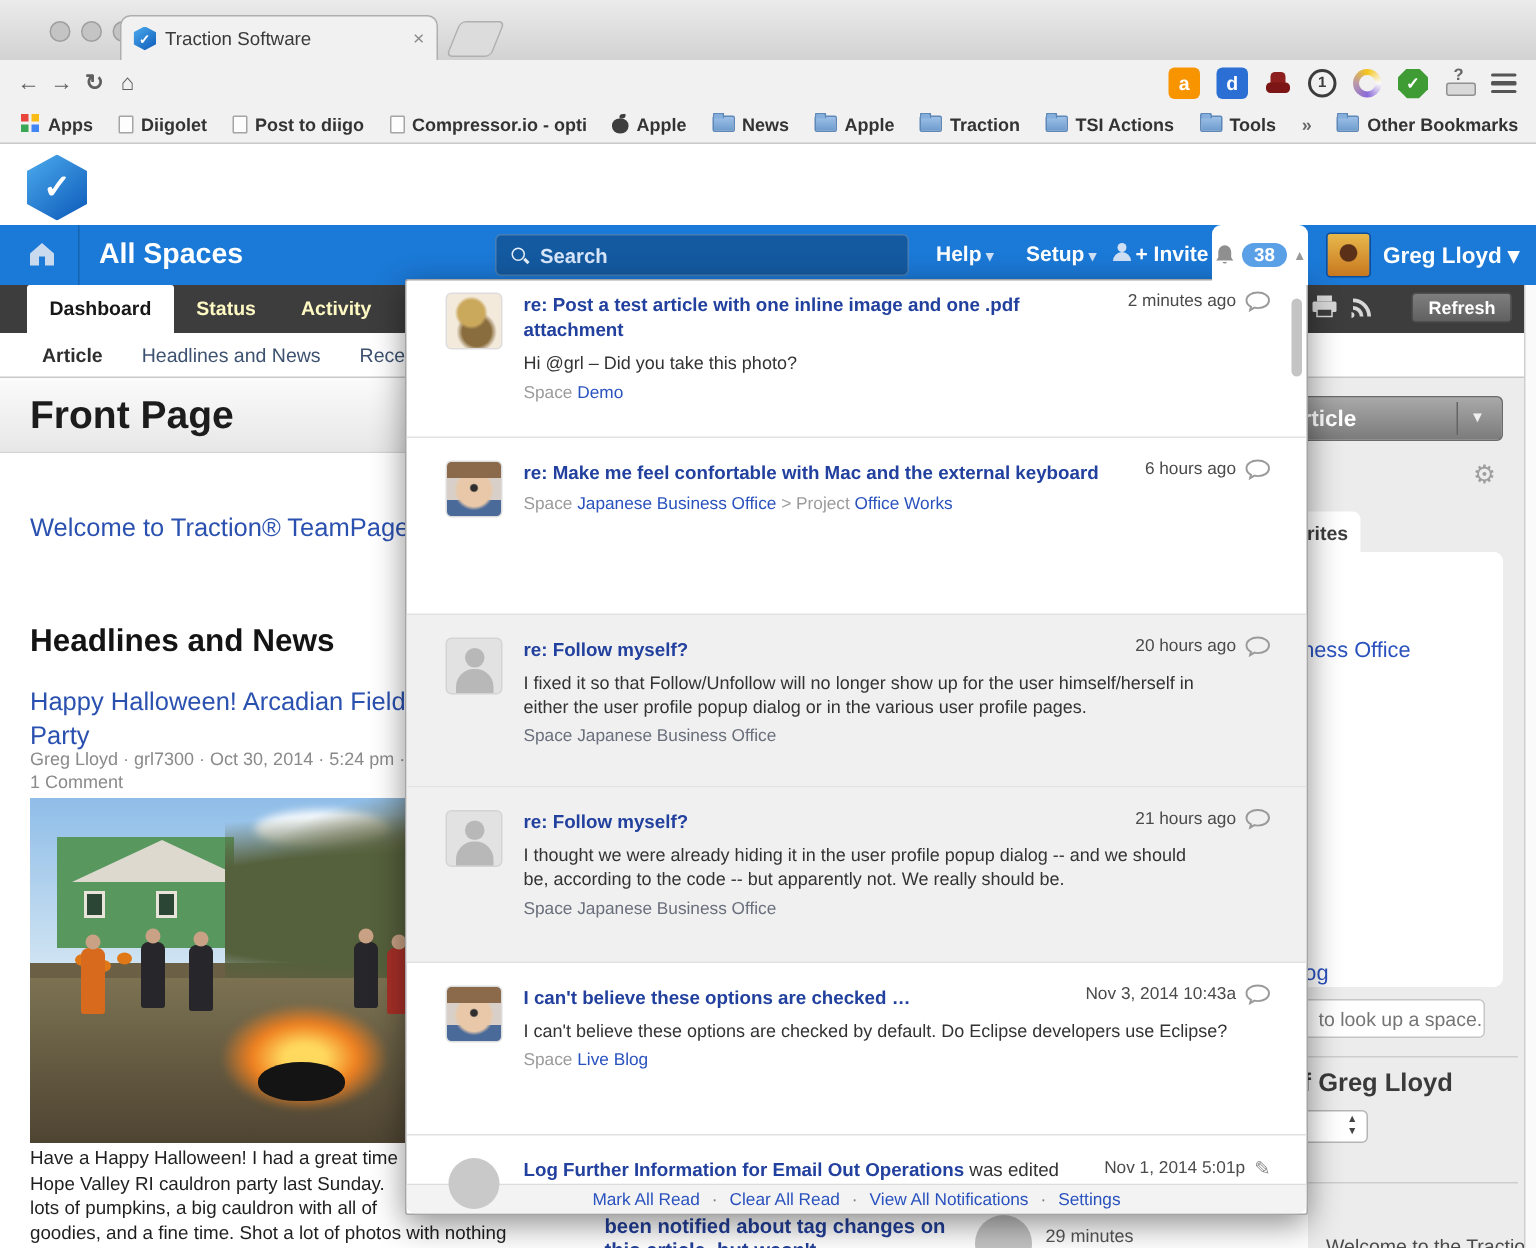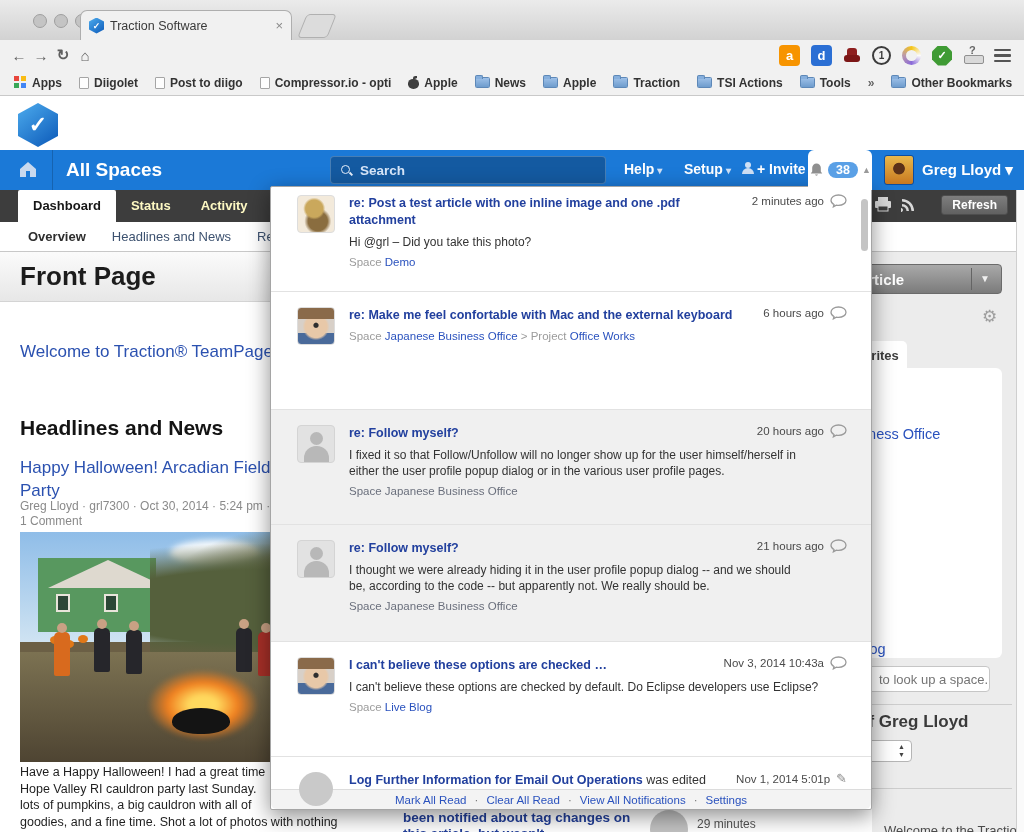--- a/index.html
+++ b/index.html
@@ -346,21 +346,21 @@
           <rect x="4" y="10" width="10" height="5" fill="#3d3d3d" stroke="#d8d8d8"></rect>
         </svg>
       <svg width="15" height="15">
           <path d="M2 13 a2 2 0 1 1 0-.01 M1 7 a7 7 0 0 1 7 7 h-2.5 a4.5 4.5 0 0 0 -4.5 -4.5 Z M1 2 a12 12 0 0 1 12 12 h-2.5 A9.5 9.5 0 0 0 1 4.5 Z" fill="#d8d8d8"></path>
         </svg>
     </span>
     <span class="refresh">Refresh</span>
   </div>
 
   <div class="subnav">
-    <span class="sn-active">Overview</span>
+    <span class="sn-active">Article</span>
     <span class="sn">Headlines and News</span>
     <span class="sn">Recent A</span>
   </div>
 
   <div class="band">
     <h1>Front Page</h1>
   </div>
 
   <span class="welcome">Welcome to Traction® TeamPage™</span>
   <span class="sechead">Headlines and News</span>

